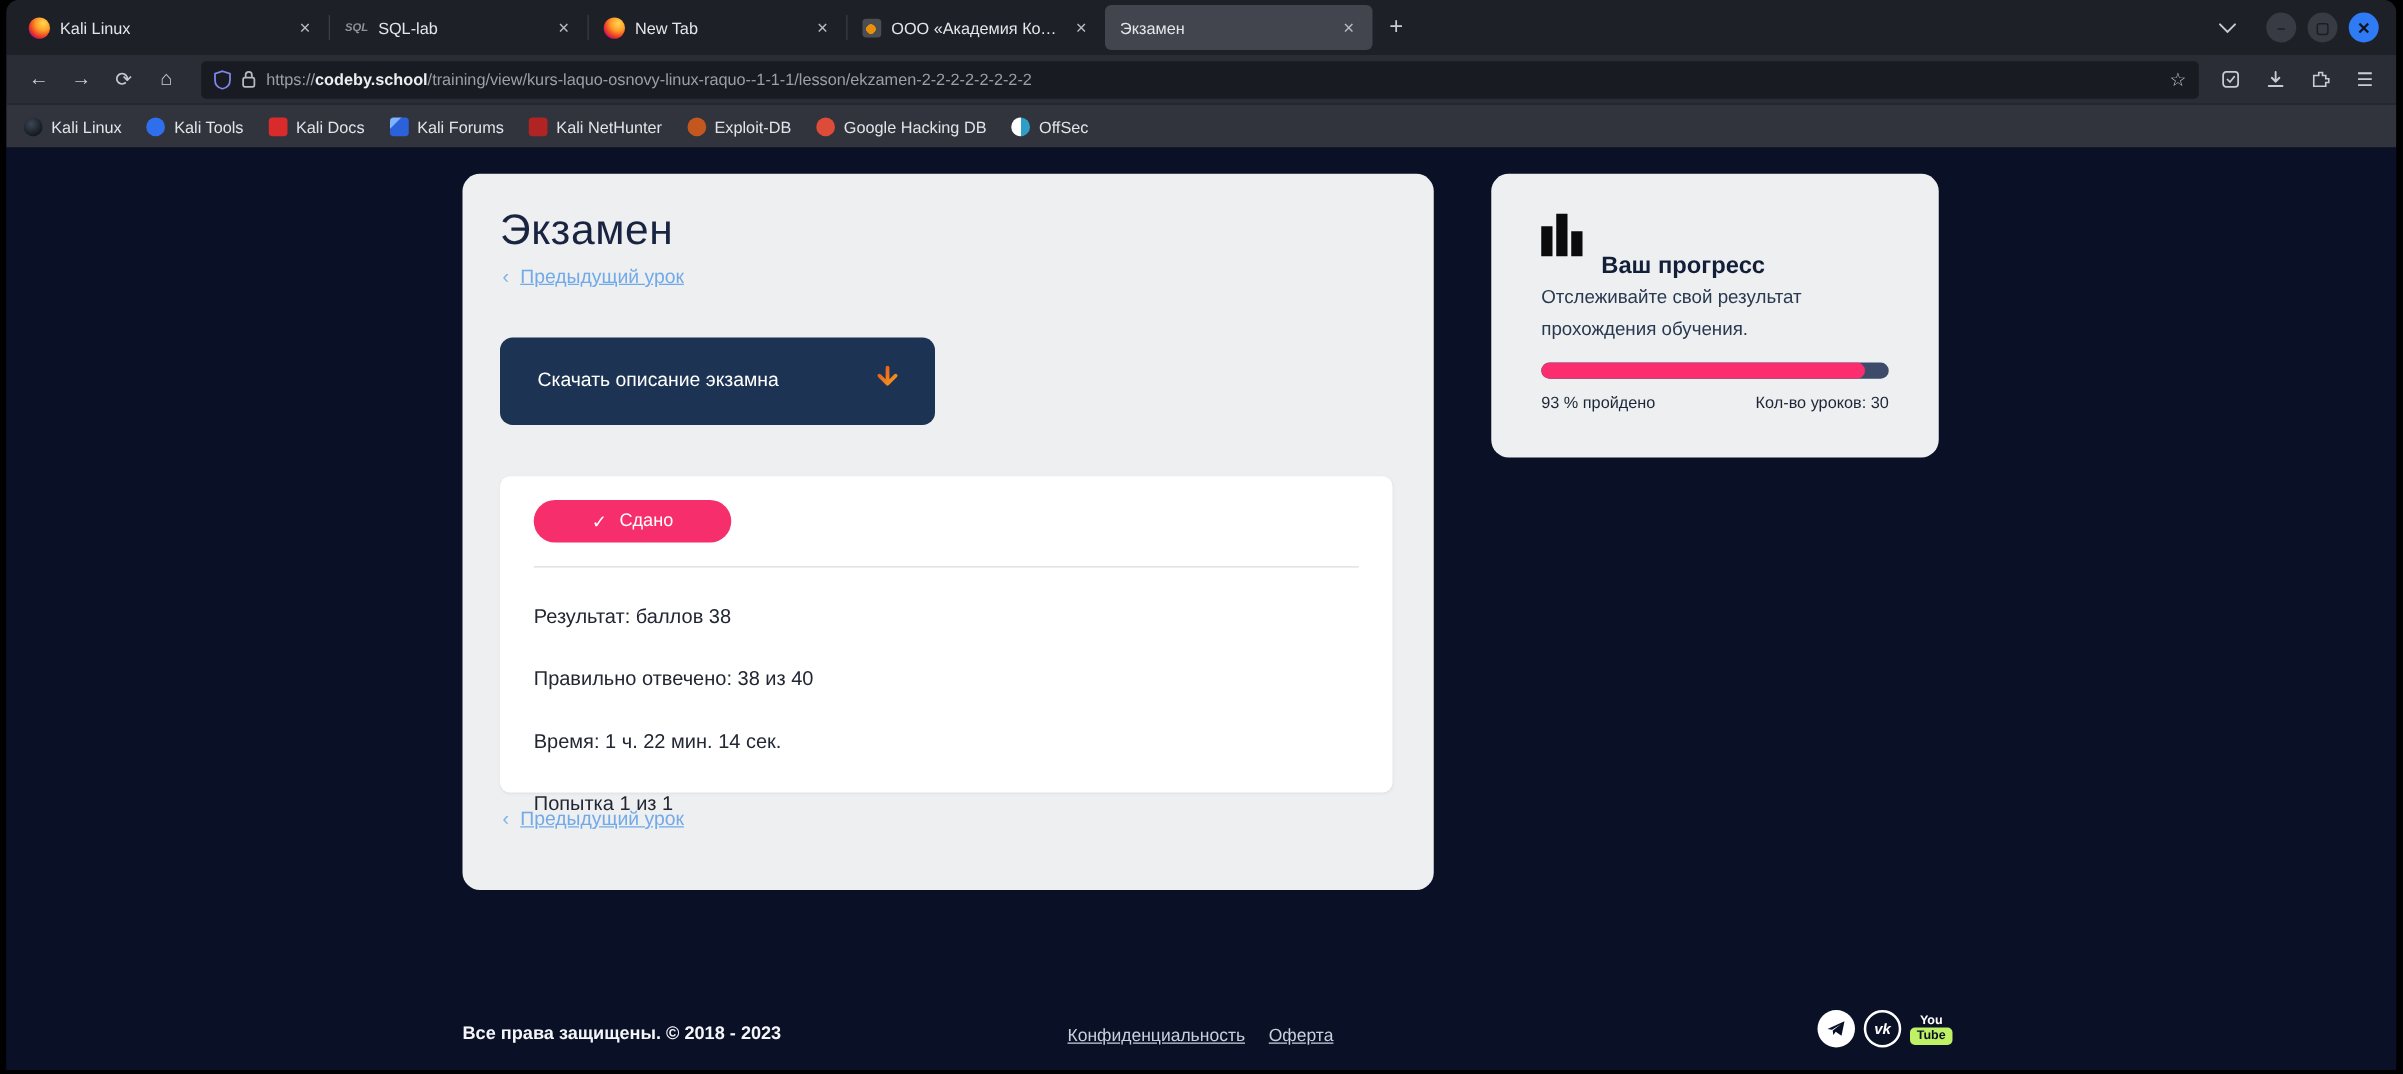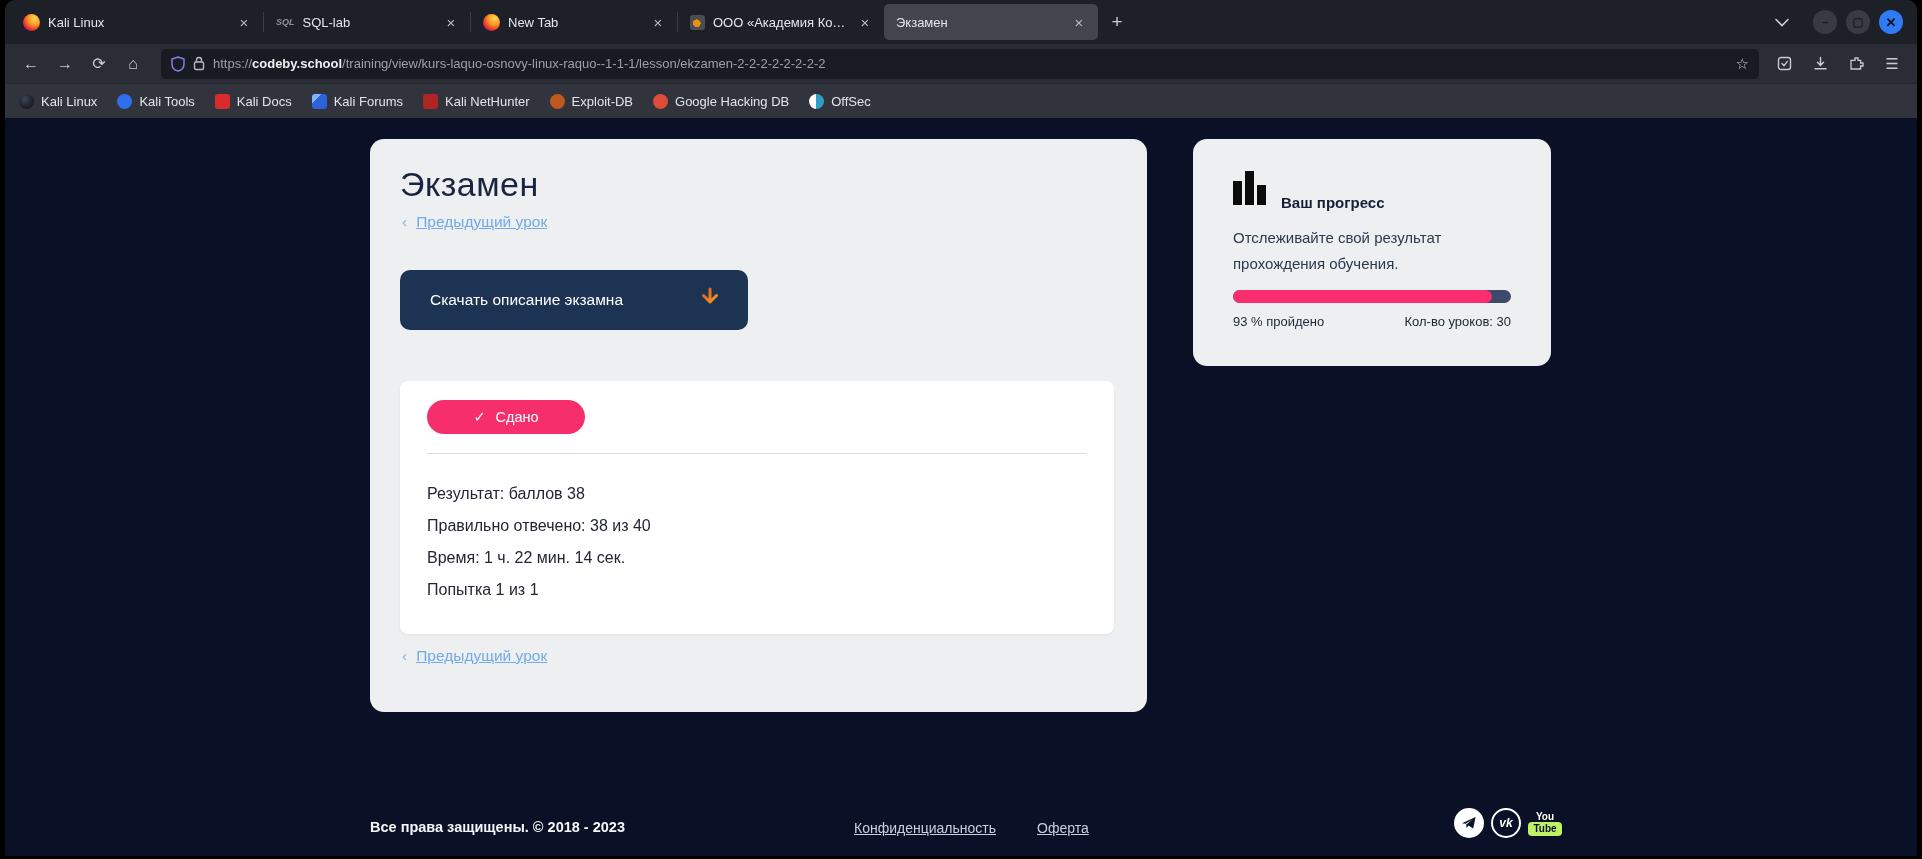--- a/index.html
+++ b/index.html
@@ -64,56 +64,56 @@
   .main-card { position:absolute; left:365px; top:21px; width:777px; height:573px;
     background:#edeff0; border-radius:14px; }
   .page-title { position:absolute; left:30px; top:26px; font-size:34px; font-weight:500;
     color:#1a2440; letter-spacing:.5px; }
   .prev-link-row { position:absolute; left:32px; display:flex; align-items:center; gap:9px;
     font-size:15.5px; color:#7fb3ea; }
   .prev-link-row a { color:#72aae8; text-decoration:underline; }
   .plr-top { top:74px; }
   .plr-bottom { top:508px; }
 
-  .dl-btn { position:absolute; left:30px; top:131px; width:348px; height:60px;
+  .dl-btn { position:absolute; left:30px; top:131px; width:348px; height:70px;
     background:#1d3353; border-radius:10px; display:flex; align-items:center;
     padding:0 26px 0 30px; color:#fff; font-size:15.5px; }
   .dl-btn .label { flex:1; }
 
   .test-card { position:absolute; left:30px; top:242px; width:714px; height:253px;
     background:#ffffff; border-radius:8px; box-shadow:0 1px 3px rgba(20,30,60,.06); }
   .test-head { position:absolute; left:27px; right:27px; top:18px; height:36px;
     display:flex; align-items:center; }
   .test-title { font-size:20px; font-weight:500; color:#1c2235; flex:1; }
   .badge { height:34px; min-width:158px; background:#f72e6c; border-radius:17px;
     display:flex; align-items:center; justify-content:center; gap:10px;
     color:#fff; font-size:14.5px; }
   .test-divider { position:absolute; left:27px; right:27px; top:72px; height:1px; background:#dcdcdf; }
-  .test-lines { position:absolute; left:27px; top:104px; display:flex; flex-direction:column; gap:14px; }
+  .test-lines { position:absolute; left:27px; top:104px; display:flex; flex-direction:column; gap:32px; }
   .test-lines p { font-size:16px; color:#232633; }
 
   .progress-card { position:absolute; left:1188px; top:21px; width:358px; height:227px;
     background:#edeff0; border-radius:14px; }
   .pc-head { position:absolute; left:40px; top:32px; display:flex; align-items:flex-end; gap:15px; }
   .chart-icon { display:flex; align-items:flex-end; gap:3px; height:34px; }
   .chart-icon span { width:9px; background:#0b0b0c; display:block; }
   .chart-icon .b1{height:24px}.chart-icon .b2{height:34px}.chart-icon .b3{height:20px}
-  .pc-title { font-size:15px; font-weight:700; color:#131f38; position:relative; top:6px; }
+  .pc-title { font-size:19px; font-weight:700; color:#131f38; position:relative; top:19px; }
   .pc-desc { position:absolute; left:40px; top:86px; width:260px; font-size:15px;
     color:#2a3950; line-height:26px; }
   .pbar { position:absolute; left:40px; top:151px; width:278px; height:13px;
     border-radius:7px; background:#3d4a6a; overflow:hidden; }
   .pbar-fill { height:100%; background:#fb2d6f; border-radius:7px; }
   .pc-labels { position:absolute; left:40px; top:175px; width:278px; display:flex;
     justify-content:space-between; font-size:13px; color:#1c2638; }
 
   
   .copyright { position:absolute; left:365px; top:701px; font-size:14.5px; font-weight:600; color:#f4f6f9; }
   .foot-link { position:absolute; top:702px; font-size:14px; color:#c9cfdb; }
-  .fl-1 { left:849px; } .fl-2 { left:1010px;margin-left:22px; }
+  .fl-1 { left:849px; } .fl-2 { left:1010px; }
   .socials { position:absolute; left:1449px; top:690px; display:flex; gap:7px; align-items:center; }
   .soc { width:30px; height:30px; display:flex; align-items:center; justify-content:center; }
   .soc.tg { background:#fff; border-radius:50%; }
   .soc.vk { border:2px solid #fff; border-radius:50%; color:#fff; font-size:12px;
     font-weight:bold; font-style:italic; }
   .soc.yt { flex-direction:column; gap:0; width:34px; }
   .yt-you { color:#fff; font-size:10px; font-weight:bold; line-height:11px; }
   .yt-tube { background:#bef264; color:#0a1126; font-size:10px; font-weight:bold;
     border-radius:4px; padding:1px 5px; line-height:12px; }
 

